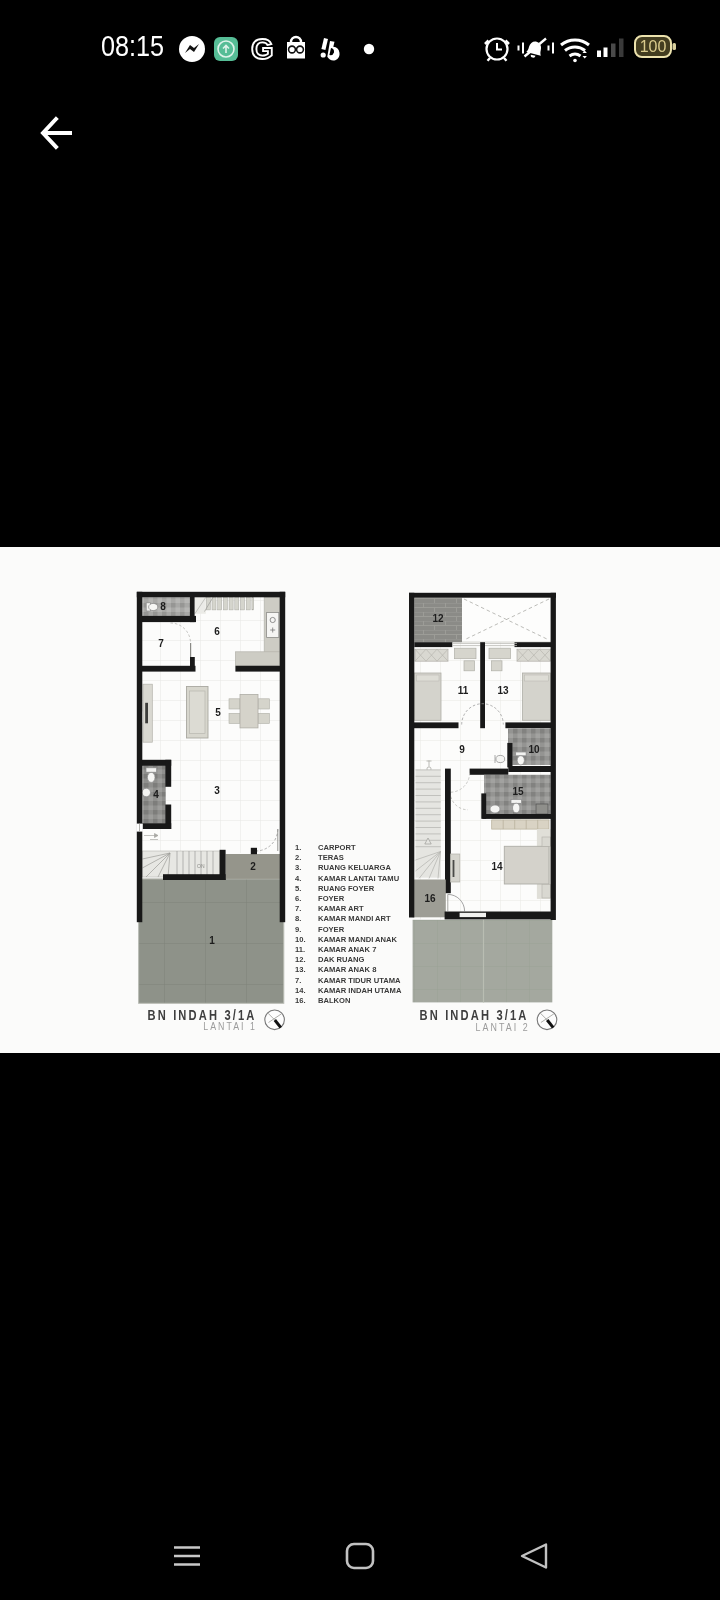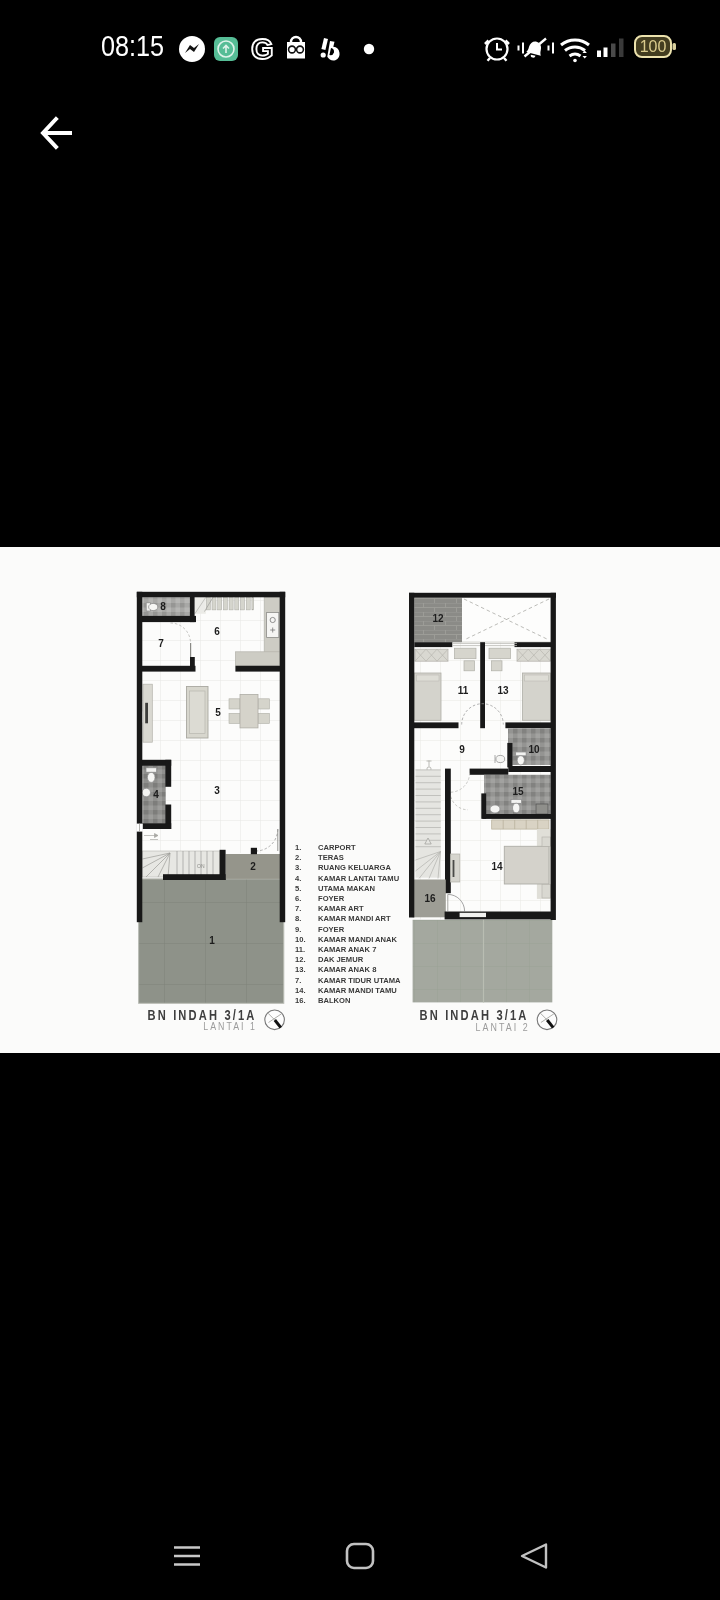--- a/index.html
+++ b/index.html
@@ -93,31 +93,31 @@
   <path d="M32 21 H6 M18 7 L5 21 L18 35" stroke="#fff" stroke-width="4" fill="none" stroke-linecap="square"></path>
 </svg>
 
 <div id="whitepanel"></div>
 
 <div id="legend">
 <div class="lg"><span class="n">1.</span><span class="t">CARPORT</span></div>
 <div class="lg"><span class="n">2.</span><span class="t">TERAS</span></div>
 <div class="lg"><span class="n">3.</span><span class="t">RUANG KELUARGA</span></div>
 <div class="lg"><span class="n">4.</span><span class="t">KAMAR LANTAI TAMU</span></div>
-<div class="lg"><span class="n">5.</span><span class="t">UTAMA MAKAN</span></div>
+<div class="lg"><span class="n">5.</span><span class="t">RUANG FOYER</span></div>
 <div class="lg"><span class="n">6.</span><span class="t">FOYER</span></div>
 <div class="lg"><span class="n">7.</span><span class="t">KAMAR ART</span></div>
 <div class="lg"><span class="n">8.</span><span class="t">KAMAR MANDI ART</span></div>
 <div class="lg"><span class="n">9.</span><span class="t">FOYER</span></div>
 <div class="lg"><span class="n">10.</span><span class="t">KAMAR MANDI ANAK</span></div>
 <div class="lg"><span class="n">11.</span><span class="t">KAMAR ANAK 7</span></div>
-<div class="lg"><span class="n">12.</span><span class="t">DAK JEMUR</span></div>
+<div class="lg"><span class="n">12.</span><span class="t">DAK RUANG</span></div>
 <div class="lg"><span class="n">13.</span><span class="t">KAMAR ANAK 8</span></div>
 <div class="lg"><span class="n">7.</span><span class="t">KAMAR TIDUR UTAMA</span></div>
-<div class="lg"><span class="n">14.</span><span class="t">KAMAR MANDI TAMU</span></div>
+<div class="lg"><span class="n">14.</span><span class="t">KAMAR INDAH UTAMA</span></div>
 <div class="lg"><span class="n">16.</span><span class="t">BALKON</span></div>
 </div>
 
 <svg id="plan1" class="abs" style="left:125px;top:585px;" width="175" height="460" viewBox="125 585 175 460">
 <defs>
 <pattern id="tile1" width="9" height="9" patternUnits="userSpaceOnUse">
   <rect width="9" height="9" fill="#a8a8a6"></rect>
   <rect width="4.5" height="4.5" fill="#969694"></rect>
   <rect x="4.5" y="4.5" width="4.5" height="4.5" fill="#b6b6b4"></rect>
 </pattern>

